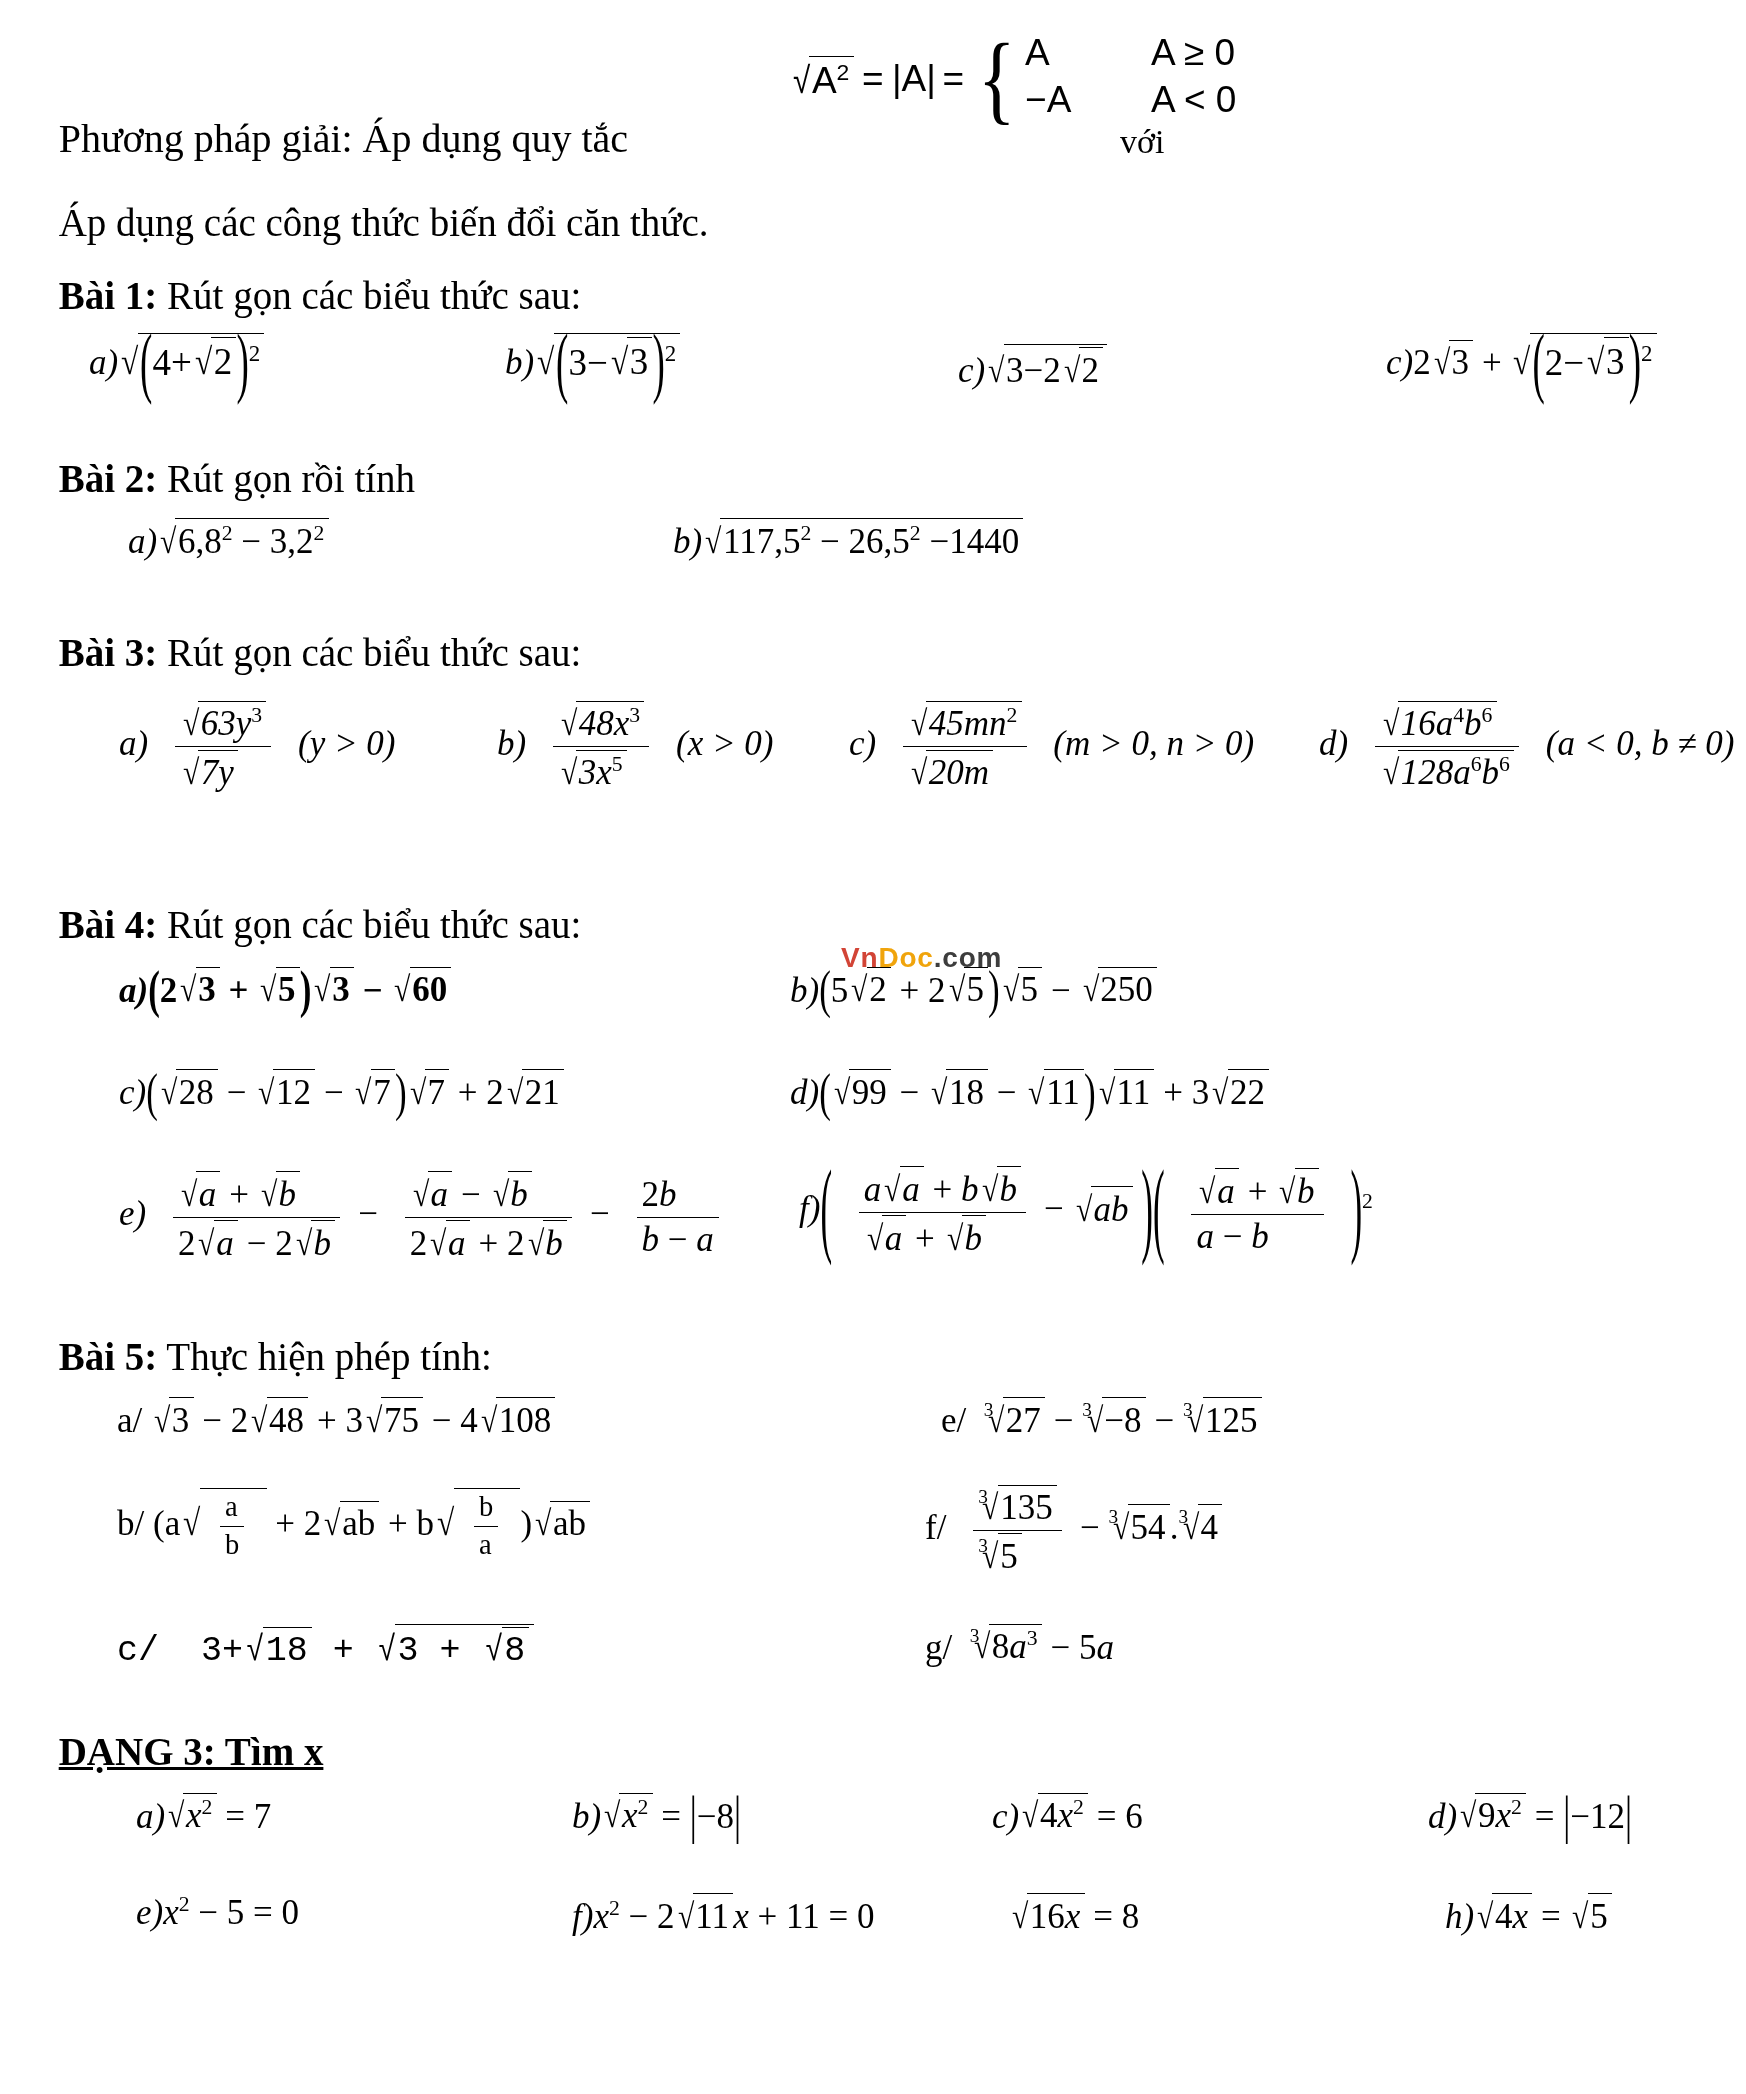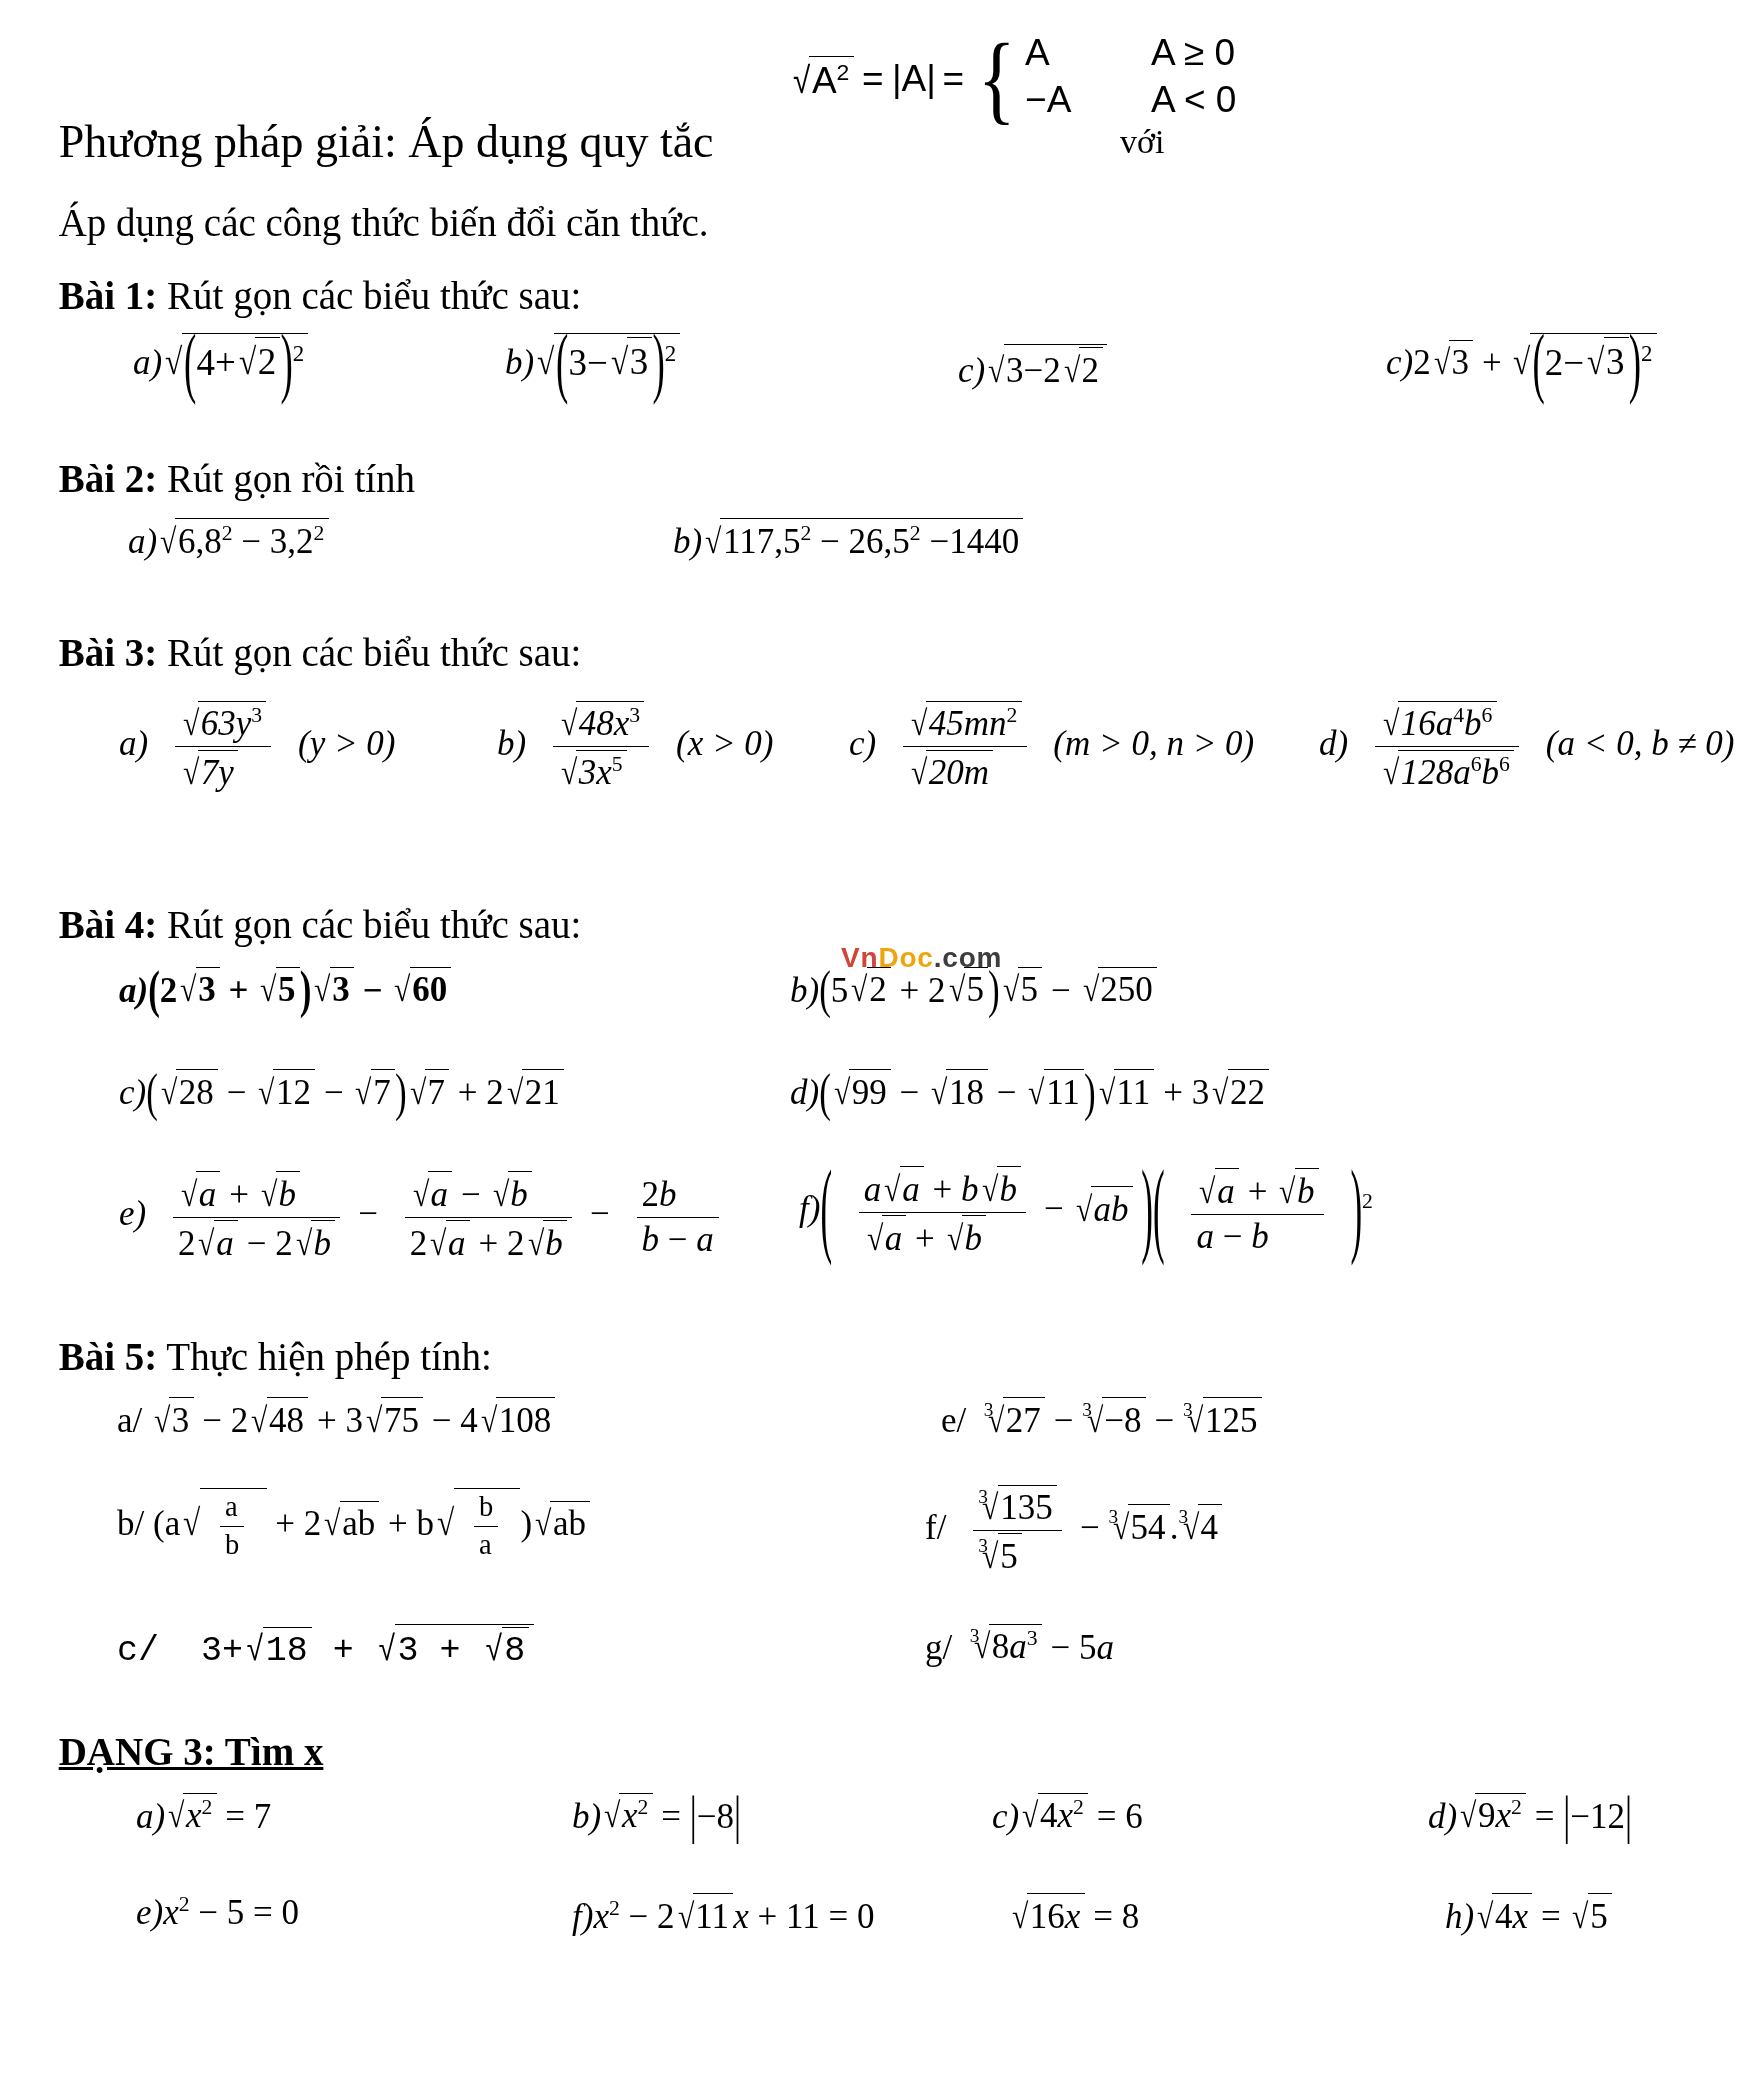--- a/index.html
+++ b/index.html
@@ -48,21 +48,21 @@
   .par2 { display:inline-block; transform:scaleY(2.1); transform-origin:center; }
   .par3 { display:inline-block; transform:scaleY(3.0); transform-origin:center; }
 
   
   .intro {
     position:relative;
     height:168px;
   }
   .intro .lead {
     position:absolute; left:6.7px; top:91px;
-    font-size:46px;
+    font-size:40px;
   }
   .rulebox {
     position:absolute; left:738px; top:8.4px;
     font-family:"Liberation Sans", sans-serif;
     font-size:37px;
   }
   .rulebox .eqrow { display:flex; align-items:center; }
   .brace {
     font-size:99px; line-height:0.72; margin:0 5px 0 1.7px;
     font-family:"Liberation Serif", serif;
@@ -129,21 +129,21 @@
   </div>
 
   <div class="para">Áp dụng các công thức biến đổi căn thức.</div>
 
   <div class="heading">
     <b>Bài 1:</b>
     <span>Rút gọn các biểu thức sau:</span>
   </div>
 
   <div class="row" style="height:101px;">
-    <div class="item" style="left:37px; top:6.7px;margin-left:44px;">
+    <div class="item" style="left:37px; top:6.7px;">
       <span class="it">a)</span><span class="sqrt big"><span class="sg">√</span><span class="rad"><span class="par2">(</span>4+<span class="sqrt"><span class="sg">√</span><span class="rad">2</span></span><span class="par2">)</span><sup class="ex">2</sup></span></span>
     </div>
     <div class="item" style="left:453px; top:6.7px;">
       <span class="it">b)</span><span class="sqrt big"><span class="sg">√</span><span class="rad"><span class="par2">(</span>3−<span class="sqrt"><span class="sg">√</span><span class="rad">3</span></span><span class="par2">)</span><sup class="ex">2</sup></span></span>
     </div>
     <div class="item" style="left:906px; top:17px;">
       <span class="it">c)</span><span class="sqrt"><span class="sg">√</span><span class="rad">3−2<span class="sqrt"><span class="sg">√</span><span class="rad">2</span></span></span></span>
     </div>
     <div class="item" style="left:1334px; top:6.7px;">
       <span class="it">c)</span>2<span class="sqrt"><span class="sg">√</span><span class="rad">3</span></span> +

